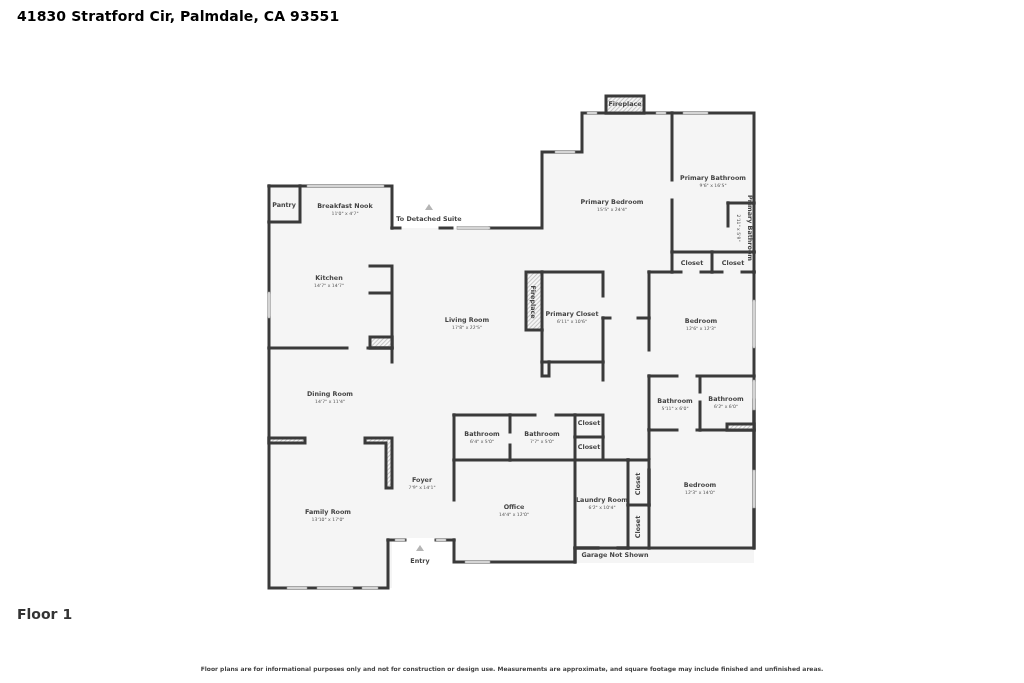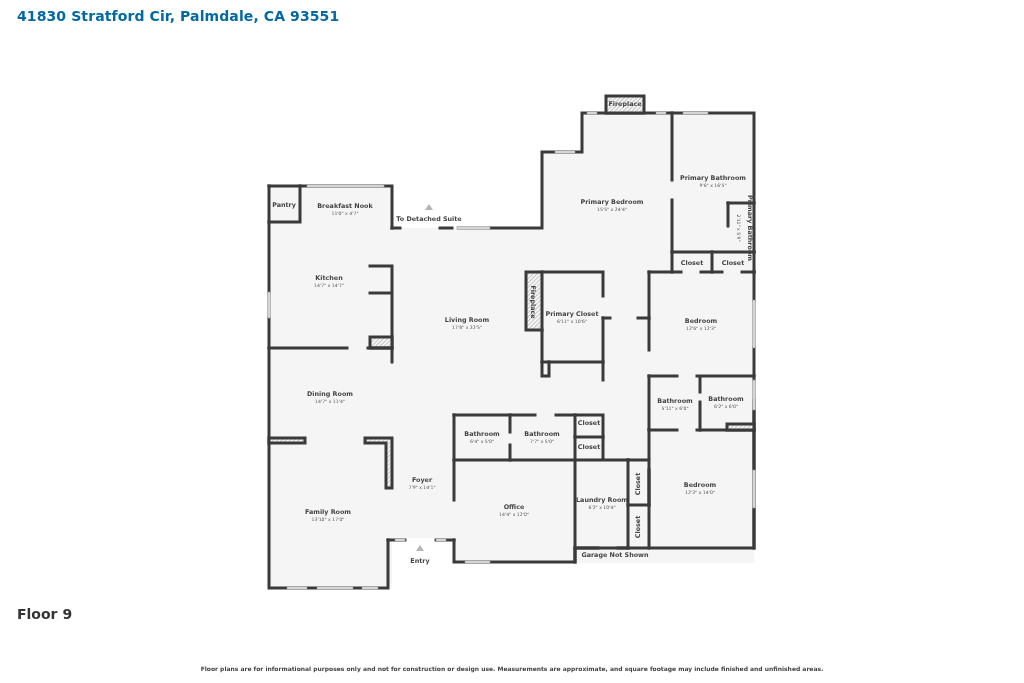--- a/index.html
+++ b/index.html
@@ -1,17 +1,17 @@
 <!DOCTYPE html>
 <html><head>
 <meta charset="utf-8">
 <style>
   html, body { margin:0; padding:0; background:#ffffff; }
   body { width:1024px; height:683px; position:relative; overflow:hidden; font-family:"DejaVu Sans", sans-serif; color:#333; }
-  .title { position:absolute; left:17px; top:8px; font-size:14px; font-weight:bold; color:#0369a1; letter-spacing:0.1px; }
+  .title { position:absolute; left:17px; top:8px; font-size:14px; font-weight:bold; color:#000000; letter-spacing:0.1px; }
   .floor-label { position:absolute; left:17px; top:606px; font-size:14px; font-weight:bold; color:#333; }
   .disclaimer { position:absolute; left:0; width:1024px; top:665px; text-align:center; font-size:6px; font-weight:bold; color:#444; }
   svg.plan { position:absolute; left:0; top:0; width:1024px; height:683px; }
   .room-name { font-family:"DejaVu Sans", sans-serif; font-size:6.4px; font-weight:bold; fill:#444; text-anchor:middle; }
   .room-dim { font-family:"DejaVu Sans", sans-serif; font-size:4.6px; fill:#555; text-anchor:middle; }
   .annot { font-family:"DejaVu Sans", sans-serif; font-size:6.4px; font-weight:bold; fill:#444; text-anchor:middle; }
 </style>
 </head>
 <body>
 
@@ -213,14 +213,14 @@
     <g transform="translate(533 302) rotate(90)">
       <text class="room-name" x="0" y="2">Fireplace</text>
     </g>
 
     <text class="annot" x="429" y="221">To Detached Suite</text>
     <text class="annot" x="420" y="563">Entry</text>
     <text class="annot" x="615" y="557">Garage Not Shown</text>
   </g>
 </svg>
 
-<div class="floor-label">Floor 9</div>
+<div class="floor-label">Floor 1</div>
 <div class="disclaimer">Floor plans are for informational purposes only and not for construction or design use. Measurements are approximate, and square footage may include finished and unfinished areas.</div>
 
 </body></html>

